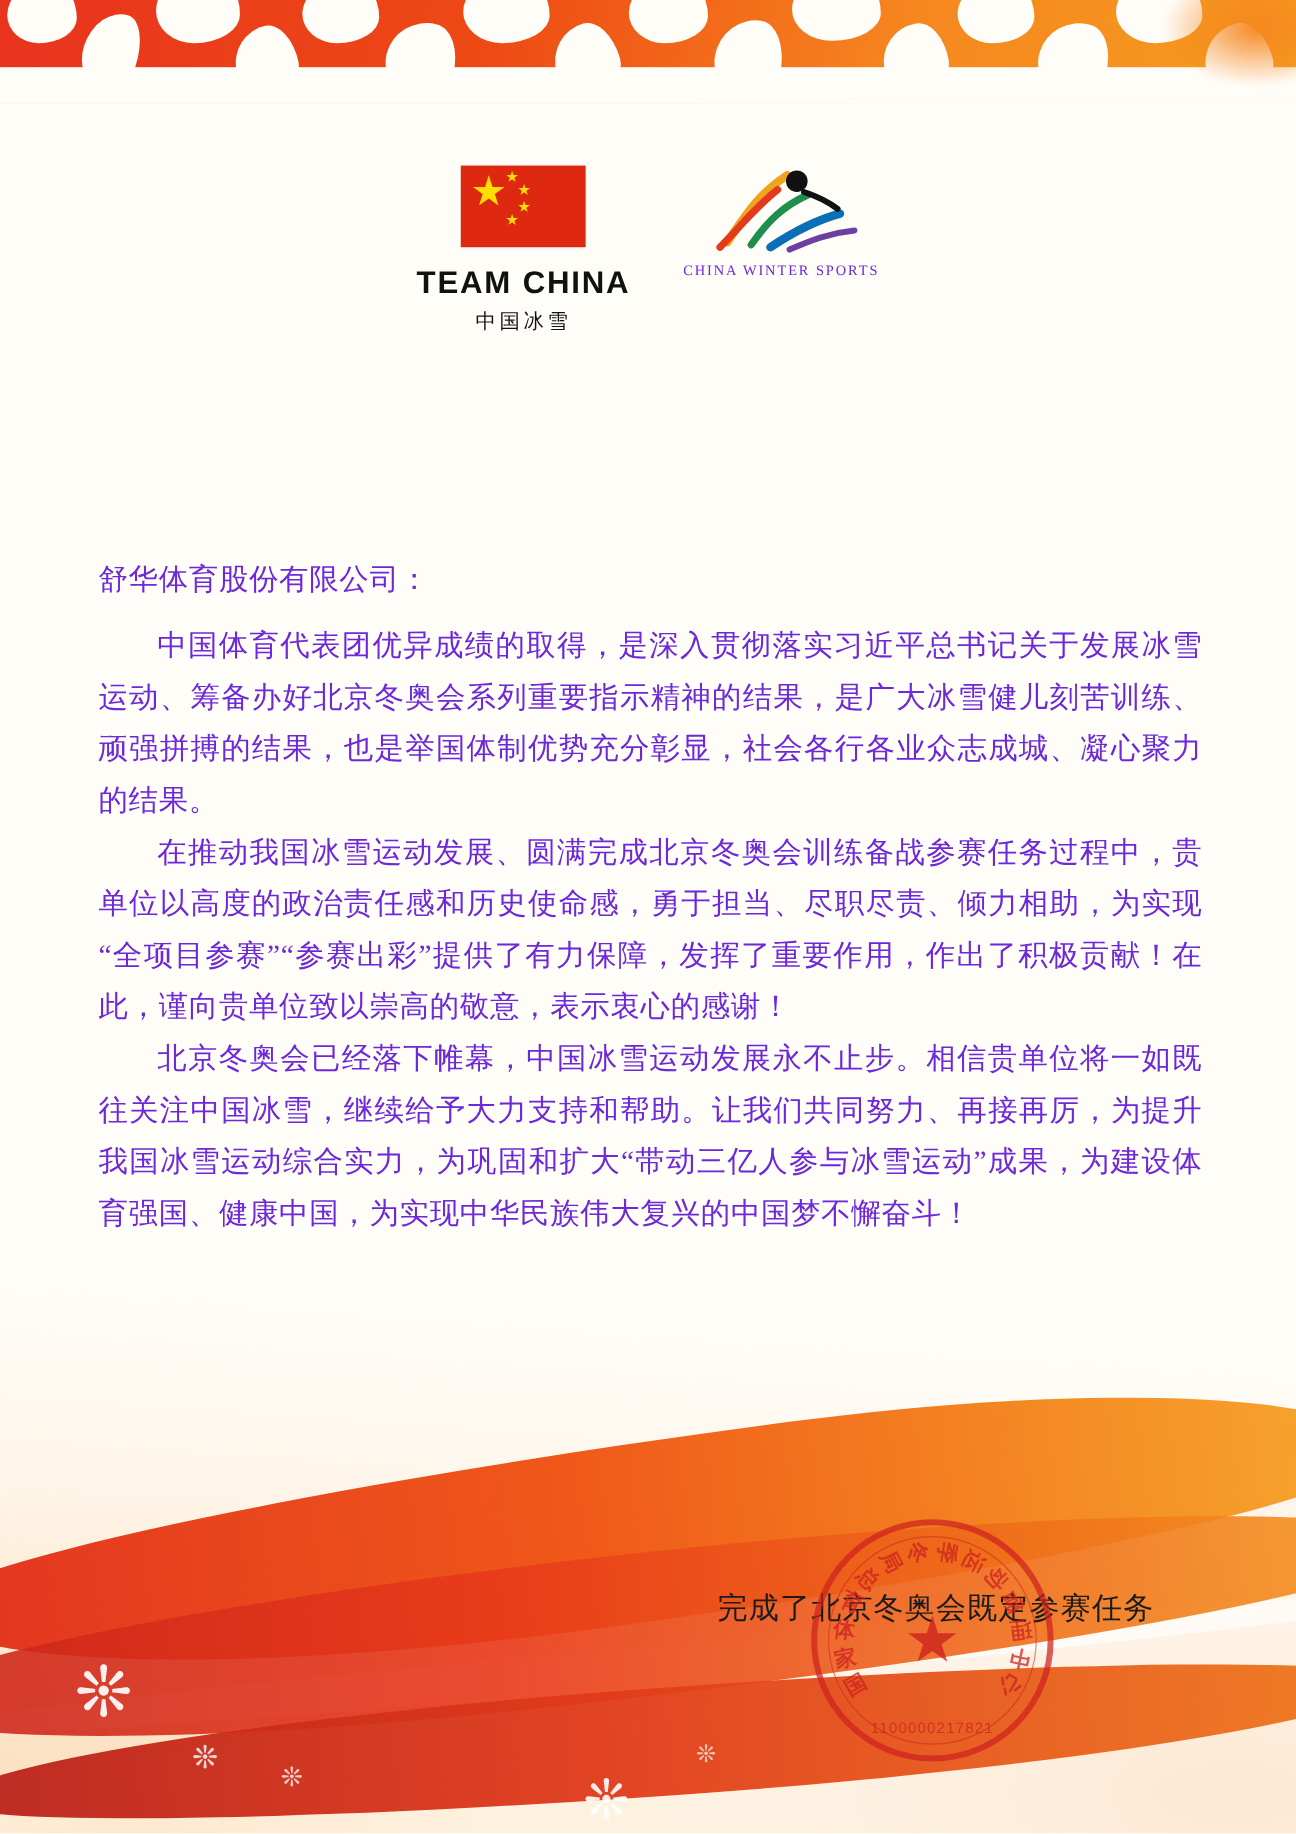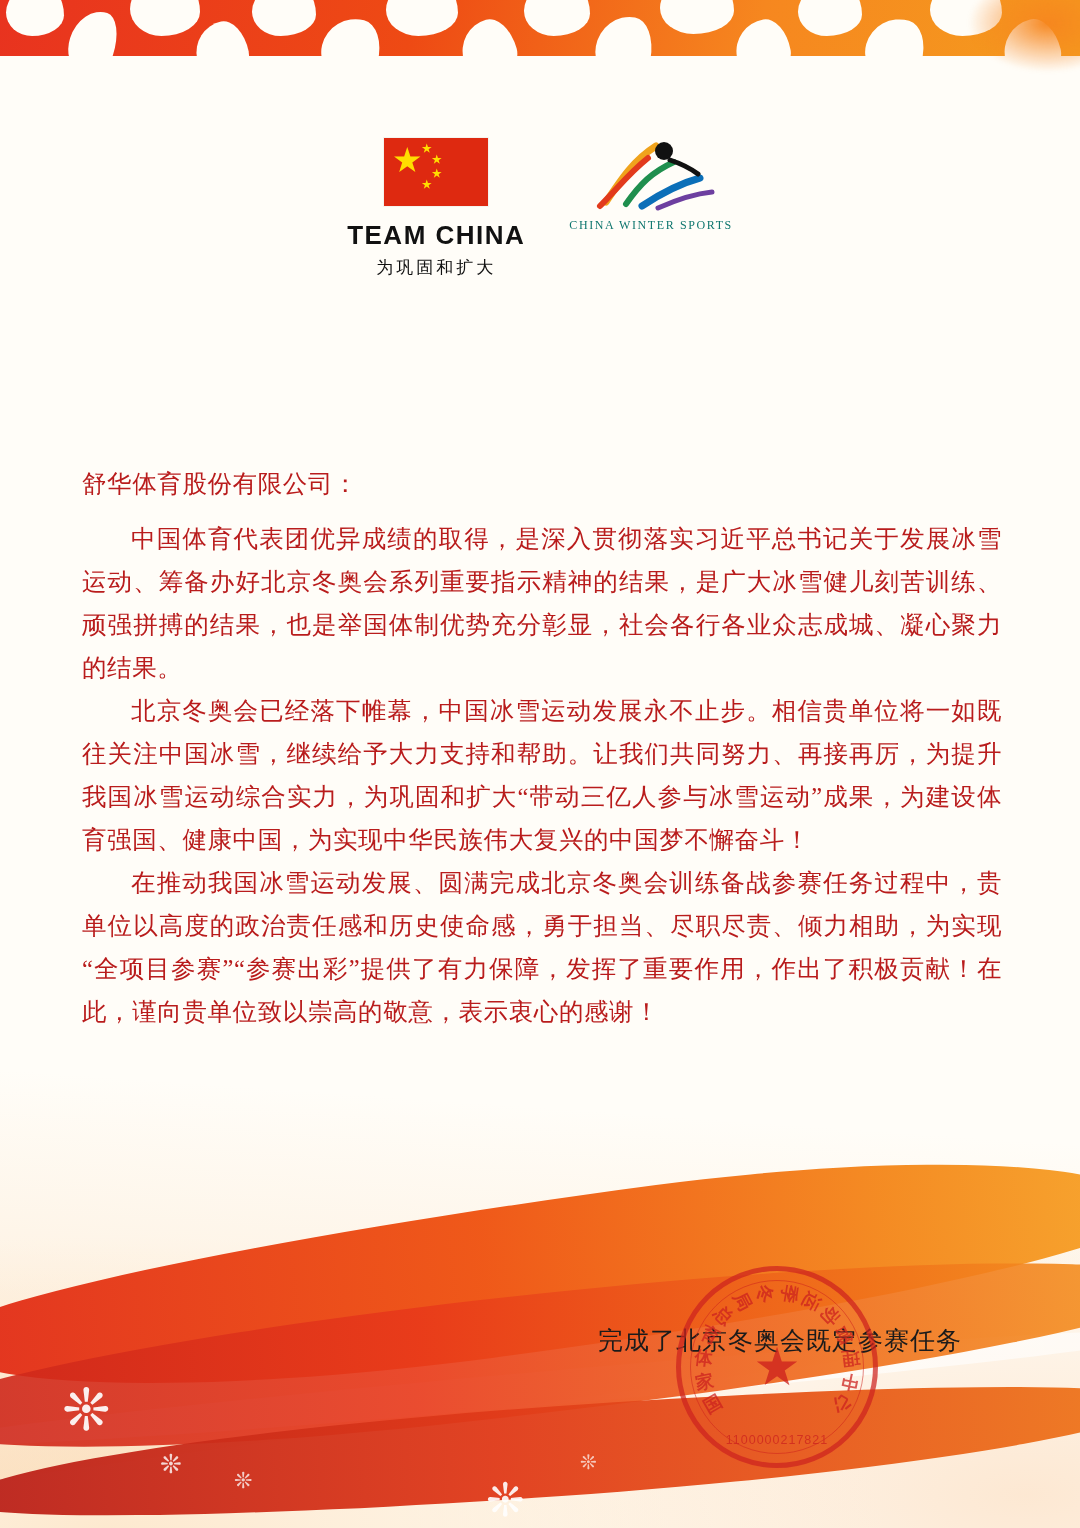--- a/index.html
+++ b/index.html
@@ -166,21 +166,21 @@
   .winter-cn {
     font-size: 30px;
     font-weight: 700;
     letter-spacing: 3px;
     color: #0b2f63;
   }
   .winter-en {
     font-family: "Liberation Serif", serif;
     font-size: 12px;
     letter-spacing: 1.6px;
-    color: #0f766e;
+    color: #6d28d9;
     margin-top: 4px;
   }
 
   
   .doc-title {
     position: absolute;
     top: 330px; left: 0; right: 0;
     text-align: center;
     font-size: 70px;
     font-weight: 700;
@@ -188,21 +188,21 @@
     color: #111;
     text-indent: 14px;
   }
 
   
   .letter {
     position: absolute;
     left: 82px;
     right: 78px;
     top: 462px;
-    color: #b91c1c;
+    color: #6d28d9;
     font-size: 24.5px;
     line-height: 43px;
     letter-spacing: .6px;
     text-align: justify;
   }
   .salutation { margin: 0 0 12px 0; }
   .letter p.para {
     margin: 0;
     text-indent: 2em;
   }
@@ -319,21 +319,21 @@
 
     <div class="logo-block">
       <div class="flag">
         <span class="star-big">★</span>
         <span class="star-s s1">★</span>
         <span class="star-s s2">★</span>
         <span class="star-s s3">★</span>
         <span class="star-s s4">★</span>
       </div>
       <div class="team-china-en">TEAM CHINA</div>
-      <div class="team-china-cn">为巩固和扩大</div>
+      <div class="team-china-cn">中国冰雪</div>
     </div>
 
     <div class="logo-block">
       <div class="emblem">
         <svg width="138" height="74" viewBox="0 0 138 74" xmlns="http://www.w3.org/2000/svg">
           <path d="M24 64 C40 40 52 22 74 8" stroke="#f0a31c" stroke-width="7" fill="none" stroke-linecap="round"></path>
           <path d="M18 68 C36 50 46 36 66 20" stroke="#e23a1c" stroke-width="6" fill="none" stroke-linecap="round"></path>
           <path d="M44 66 C58 46 70 34 92 24" stroke="#1f8f4e" stroke-width="6" fill="none" stroke-linecap="round"></path>
           <path d="M60 68 C78 56 96 46 118 40" stroke="#0b6fb8" stroke-width="7" fill="none" stroke-linecap="round"></path>
           <path d="M76 70 C94 62 110 56 130 54" stroke="#6d3fa0" stroke-width="5" fill="none" stroke-linecap="round"></path>
@@ -342,22 +342,22 @@
         </svg>
       </div>
       <div class="winter-en">CHINA WINTER SPORTS</div>
     </div>
   </div>
 
 
   <div class="letter">
     <p class="salutation">舒华体育股份有限公司：</p>
     <p class="para">中国体育代表团优异成绩的取得，是深入贯彻落实习近平总书记关于发展冰雪运动、筹备办好北京冬奥会系列重要指示精神的结果，是广大冰雪健儿刻苦训练、顽强拼搏的结果，也是举国体制优势充分彰显，社会各行各业众志成城、凝心聚力的结果。</p>
+    <p class="para">在推动我国冰雪运动发展、圆满完成北京冬奥会训练备战参赛任务过程中，贵单位以高度的政治责任感和历史使命感，勇于担当、尽职尽责、倾力相助，为实现“全项目参赛”“参赛出彩”提供了有力保障，发挥了重要作用，作出了积极贡献！在此，谨向贵单位致以崇高的敬意，表示衷心的感谢！</p>
     <p class="para">北京冬奥会已经落下帷幕，中国冰雪运动发展永不止步。相信贵单位将一如既往关注中国冰雪，继续给予大力支持和帮助。让我们共同努力、再接再厉，为提升我国冰雪运动综合实力，为巩固和扩大“带动三亿人参与冰雪运动”成果，为建设体育强国、健康中国，为实现中华民族伟大复兴的中国梦不懈奋斗！</p>
-    <p class="para">在推动我国冰雪运动发展、圆满完成北京冬奥会训练备战参赛任务过程中，贵单位以高度的政治责任感和历史使命感，勇于担当、尽职尽责、倾力相助，为实现“全项目参赛”“参赛出彩”提供了有力保障，发挥了重要作用，作出了积极贡献！在此，谨向贵单位致以崇高的敬意，表示衷心的感谢！</p>
   </div>
 
   <div class="sign">
     <div>完成了北京冬奥会既定参赛任务</div>
   </div>
 
   <div class="seal">
     <div class="inner-ring"></div>
     <div class="seal-ring-text" id="seal-ring">
         <span style="transform: rotate(-120deg) translate(0px, -74px) rotate(90deg) translate(-50%, -50%);">国</span>

